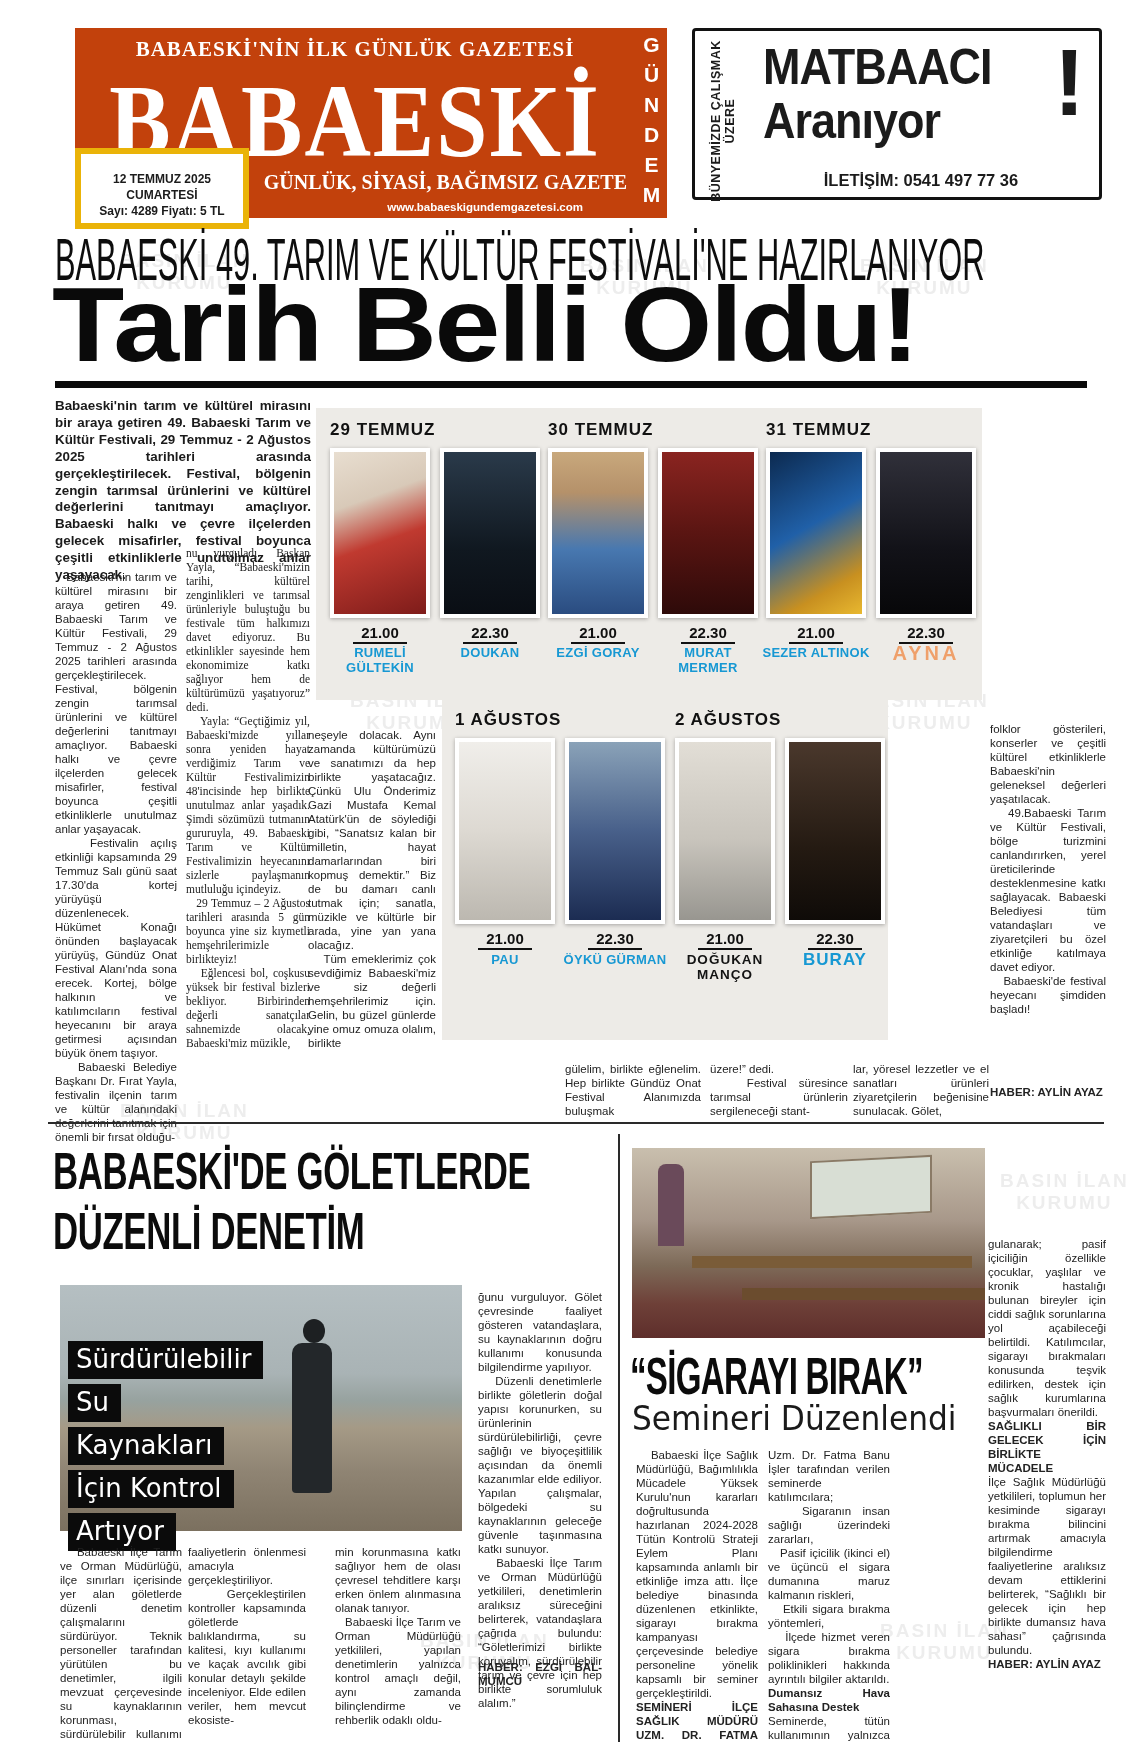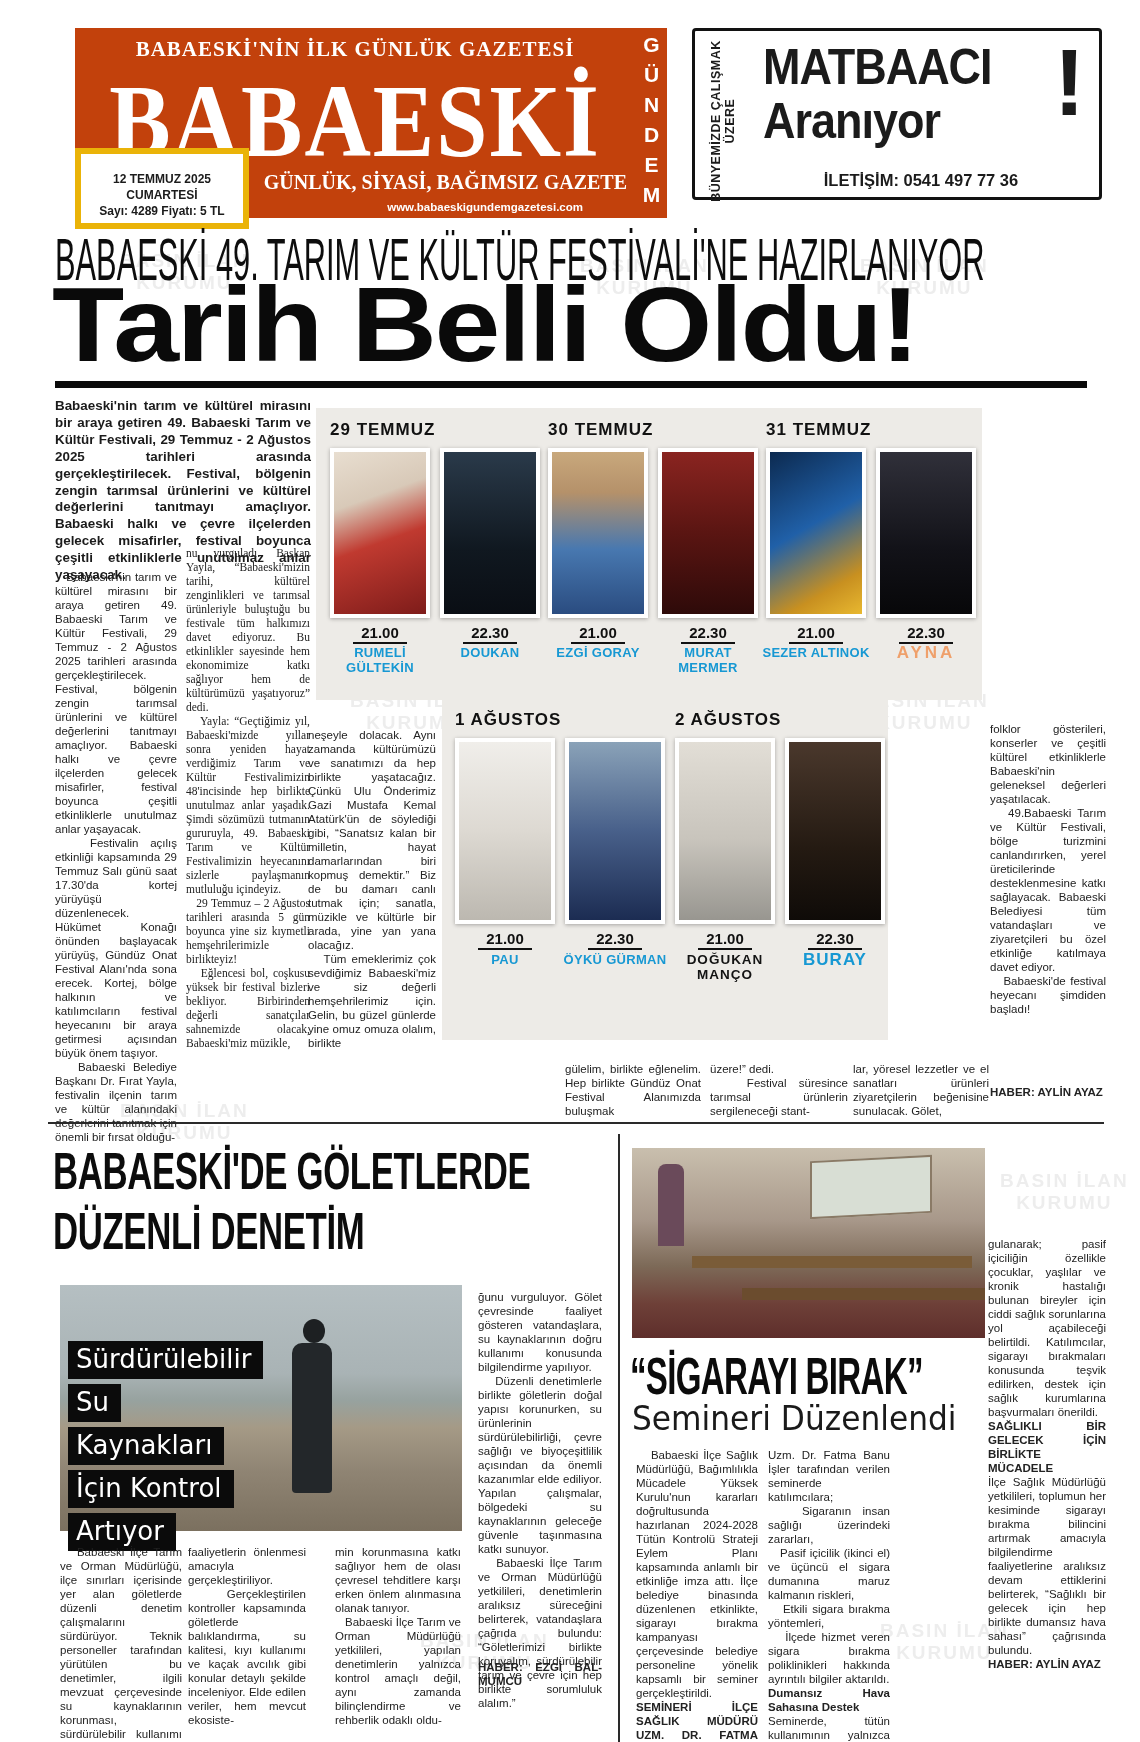--- a/index.html
+++ b/index.html
@@ -46,21 +46,21 @@
   .byline{font-weight:bold;}
   
   .flyerbg{background:#edebe7;}
   .fdate{font-size:17px;font-weight:bold;letter-spacing:1px;text-align:left;color:#111;}
   .act-photo{width:100px;height:170px;border:4px solid #fff;box-shadow:0 1px 4px rgba(0,0,0,.3);box-sizing:border-box;}
   .act-photo.tall{height:186px;}
   .act-time{width:108px;text-align:center;font-size:15px;font-weight:bold;color:#111;}
   .act-time span{border-bottom:2.5px solid #111;padding:0 8px 1px;}
   .act-name{width:108px;text-align:center;font-size:13px;font-weight:bold;line-height:14.5px;
       color:#1798d3;letter-spacing:.3px;}
-  .act-name.ayna{color:#efa06b;font-size:17px;letter-spacing:3px;}
+  .act-name.ayna{color:#efa06b;font-size:20px;letter-spacing:3px;}
   .act-name.manco{color:#131313;font-size:13.5px;letter-spacing:1px;}
   .act-name.buray{font-size:17px;letter-spacing:1px;}
   
   .hrule{left:48px;top:1122px;width:1056px;height:2px;background:#2a2a2a;}
   .vrule{left:618px;top:1134px;width:2px;height:608px;background:#2a2a2a;}
   
   .g-head{left:53px;top:1142px;font-size:47px;font-weight:bold;line-height:54px;color:#0c0c0c;
       white-space:nowrap;transform:scale(0.74,1.1);transform-origin:left top;letter-spacing:-.5px;}
   .g-photo{left:60px;top:1285px;width:402px;height:246px;
       background:linear-gradient(180deg,#b5bfc2 0%,#a9b3b5 36%,#97a29f 47%,#a59a86 58%,#8f8473 76%,#7b705f 100%);}

